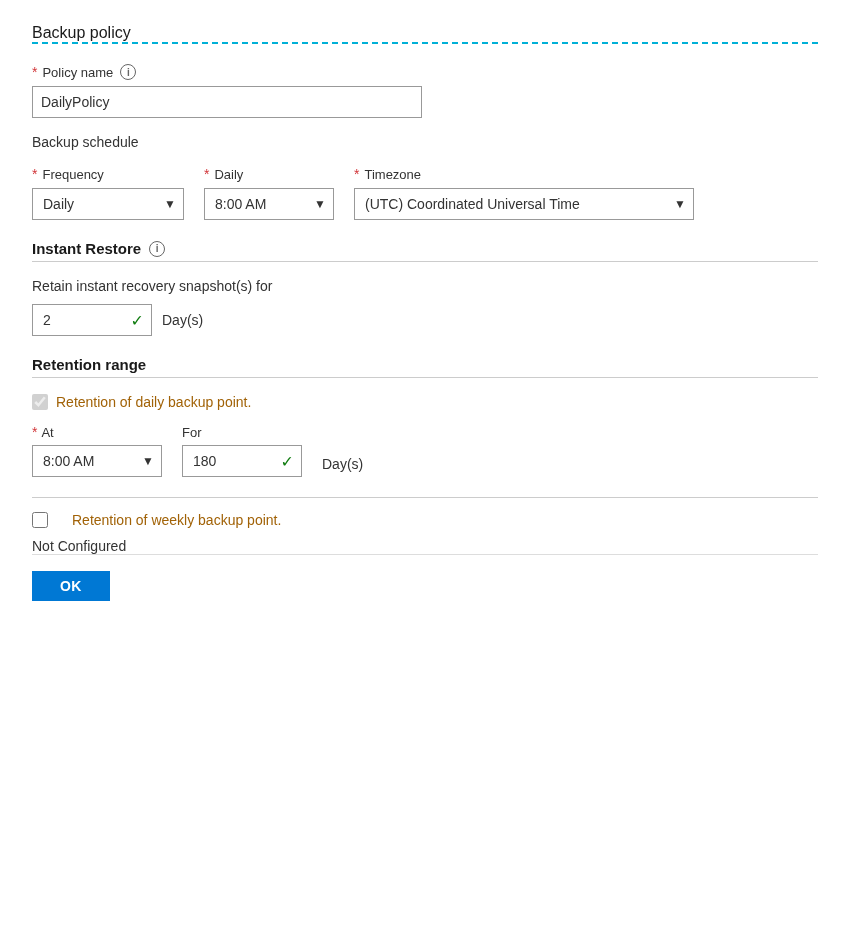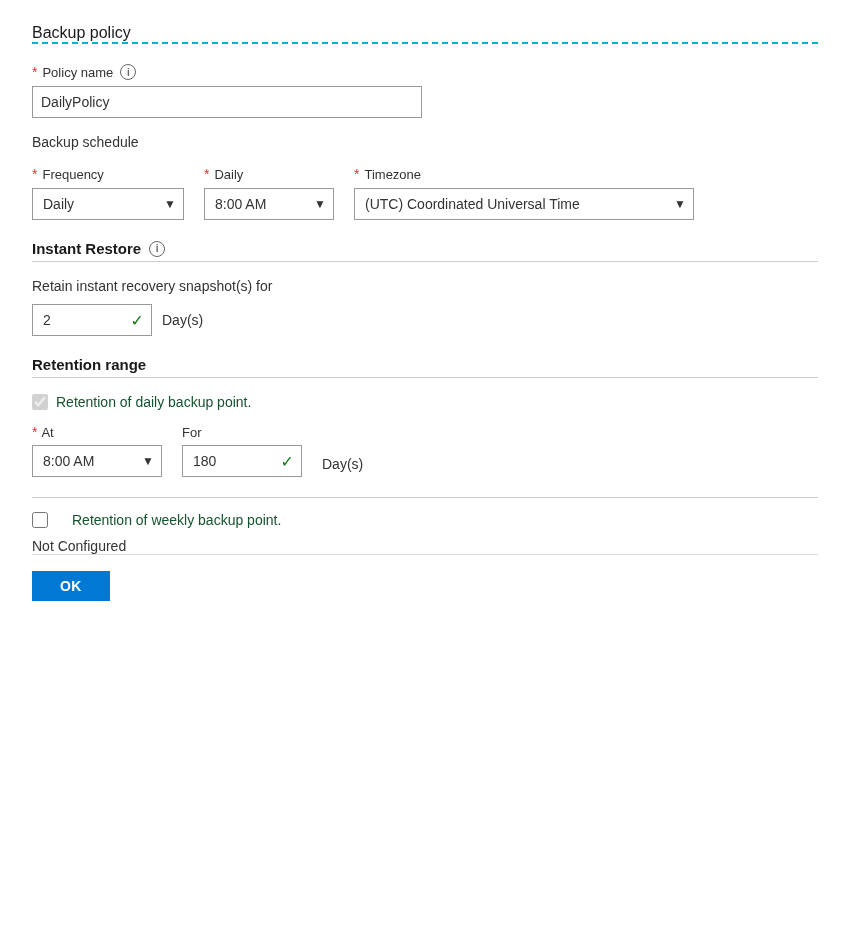--- a/index.html
+++ b/index.html
@@ -161,21 +161,21 @@
       gap: 8px;
       margin-bottom: 14px;
     }
     .checkbox-row input[type="checkbox"] {
       width: 16px;
       height: 16px;
       cursor: pointer;
     }
     .checkbox-label {
       font-size: 14px;
-      color: #14532d;
+      color: #a16207;
     }
     .at-for-row {
       display: flex;
       gap: 20px;
       align-items: flex-end;
       margin-bottom: 8px;
     }
     .sub-field-label {
       font-size: 13px;
       color: #333;

